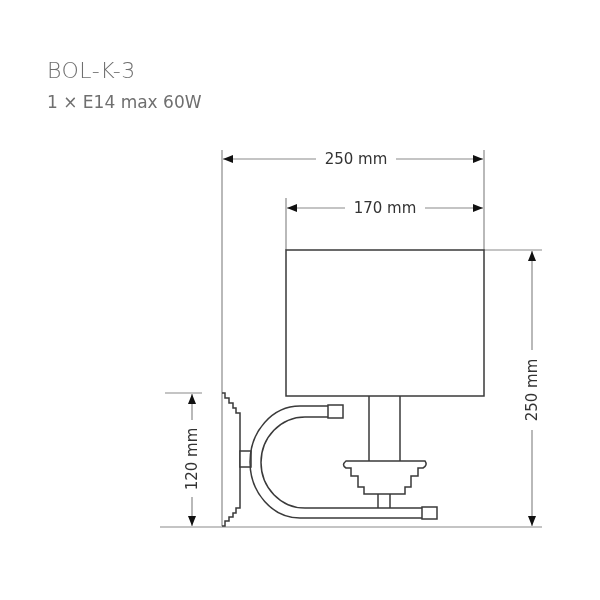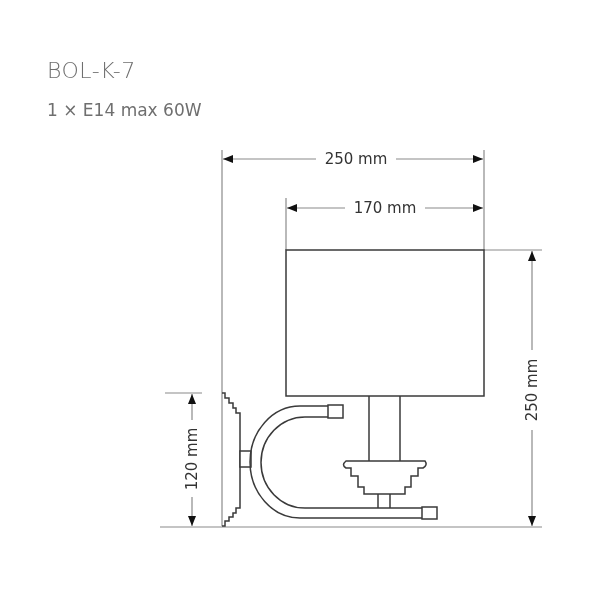--- a/index.html
+++ b/index.html
@@ -1,25 +1,25 @@
 <!DOCTYPE html>
 <html><head>
 <meta charset="utf-8">
 <style>
   html, body { margin: 0; padding: 0; background: #ffffff; }
   body { width: 600px; height: 600px; position: relative; overflow: hidden; font-family: "DejaVu Sans", sans-serif; }
   .title { position: absolute; left: 47px; top: 58px; font-size: 22px; color: #6f6f6f; font-weight: 300; letter-spacing: 0.5px; }
-  .subtitle { position: absolute; left: 47px; top: 100px; font-size: 17px; color: #6f6f6f; }
+  .subtitle { position: absolute; left: 47px; top: 92px; font-size: 17px; color: #6f6f6f; }
   svg { position: absolute; left: 0; top: 0; }
   .dimtext { font-family: "DejaVu Sans", sans-serif; font-size: 15px; fill: #333333; }
 </style>
 </head>
 <body>
 
-<div class="title">BOL-K-7</div>
+<div class="title">BOL-K-3</div>
 <div class="subtitle">1 × E14 max 60W</div>
 
 <svg width="600" height="600" viewBox="0 0 600 600" xmlns="http://www.w3.org/2000/svg">
   <defs>
     <marker id="arrowEnd" markerWidth="10" markerHeight="8" refX="10" refY="4" orient="auto" markerUnits="userSpaceOnUse">
       <path d="M0,0 L10,4 L0,8 Z" fill="#111"></path>
     </marker>
     <marker id="arrowStart" markerWidth="10" markerHeight="8" refX="0" refY="4" orient="auto" markerUnits="userSpaceOnUse">
       <path d="M10,0 L0,4 L10,8 Z" fill="#111"></path>
     </marker>

